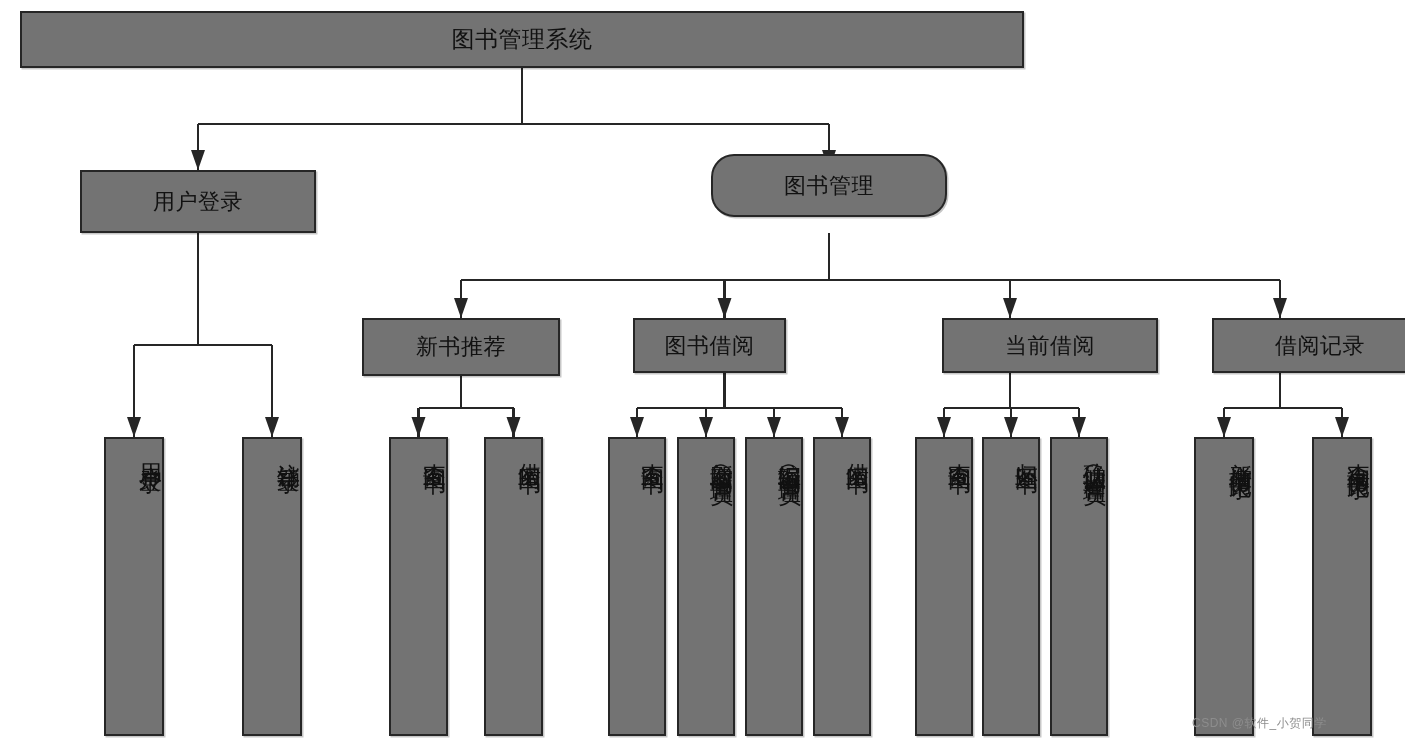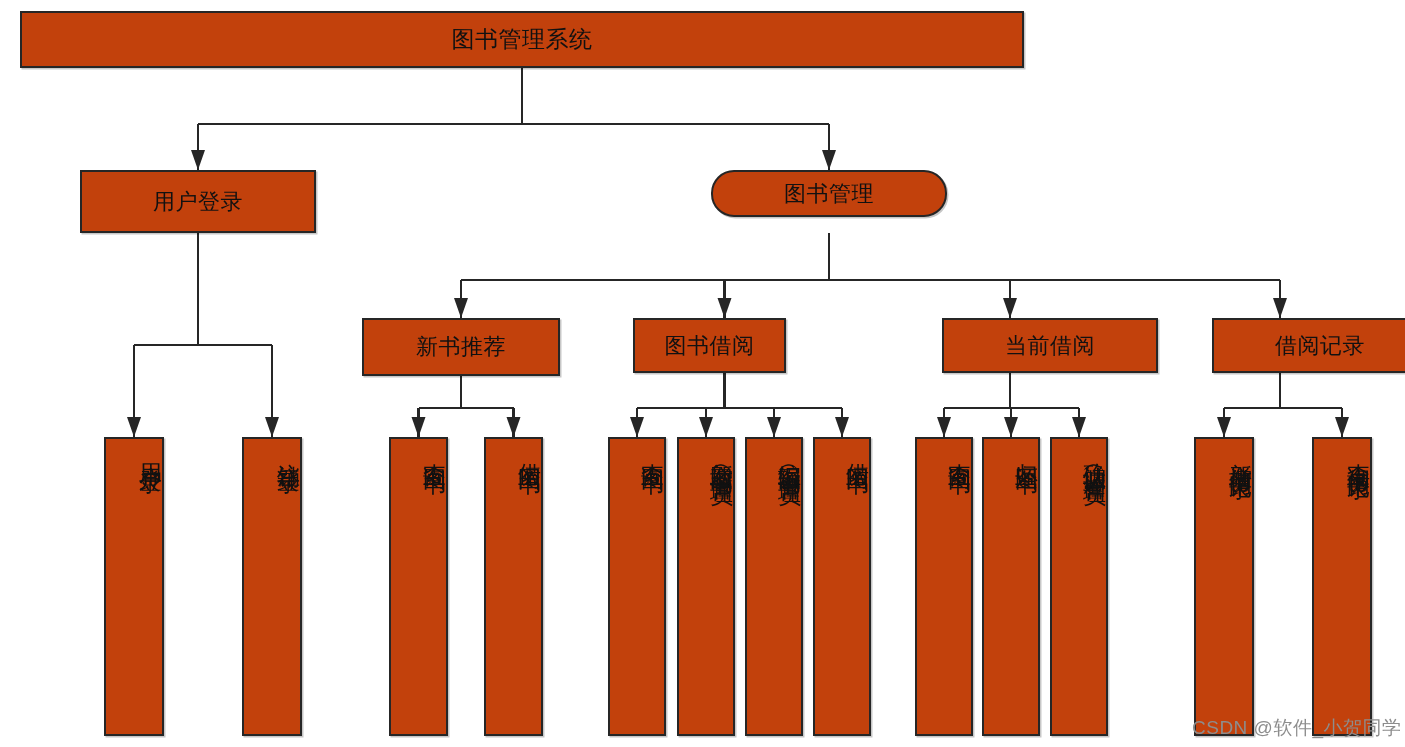--- a/index.html
+++ b/index.html
@@ -20,21 +20,21 @@
   #edges {
     position: absolute;
     left: 0;
     top: 0;
     width: 1405px;
     height: 747px;
   }
   .node {
     position: absolute;
     box-sizing: border-box;
-    background: #c2410c;
+    background: #737373;
     border: 2.5px solid #262626;
     display: flex;
     align-items: center;
     justify-content: center;
     color: #111111;
     box-shadow: 1.5px 1.5px 0 rgba(0,0,0,0.22);
   }
   .node .label {
     color: #111111;
     line-height: 1.05;
@@ -57,21 +57,21 @@
     text-orientation: upright;
     font-size: 23px;
     letter-spacing: 3px;
     line-height: 1;
     width: 100%;
     display: block;
     text-align: center;
   }
   .watermark {
     position: absolute;
-    font-size: 19px;
+    font-size: 12px;
     color: #8d8d8d;
     letter-spacing: 0.5px;
     white-space: nowrap;
     user-select: none;
   }
 </style>
 </head>
 <body>
 
 <div id="canvas">
@@ -131,21 +131,21 @@
       <polygon points="1335,417 1349,417 1342,437" fill="#262626"></polygon>
     </svg>
 
   <div class="node root horiz" style="left: 20px; top: 11px; width: 1004px; height: 57px;">
     <span class="label">图书管理系统</span>
   </div>
 
   <div class="node horiz" style="left: 80px; top: 170px; width: 236px; height: 63px;">
     <span class="label">用户登录</span>
   </div>
-  <div class="node horiz" style="left: 711px; top: 170px; width: 236px; height: 47px; border-radius: 23px;">
+  <div class="node horiz" style="left: 711px; top: 154px; width: 236px; height: 63px; border-radius: 23px;">
     <span class="label">图书管理</span>
   </div>
 
   <div class="node horiz" style="left: 362px; top: 318px; width: 198px; height: 58px;">
     <span class="label">新书推荐</span>
   </div>
   <div class="node horiz" style="left: 633px; top: 318px; width: 153px; height: 55px;">
     <span class="label">图书借阅</span>
   </div>
   <div class="node horiz" style="left: 902px; top: 318px; width: 216px; height: 55px; margin-left: 40px;">

